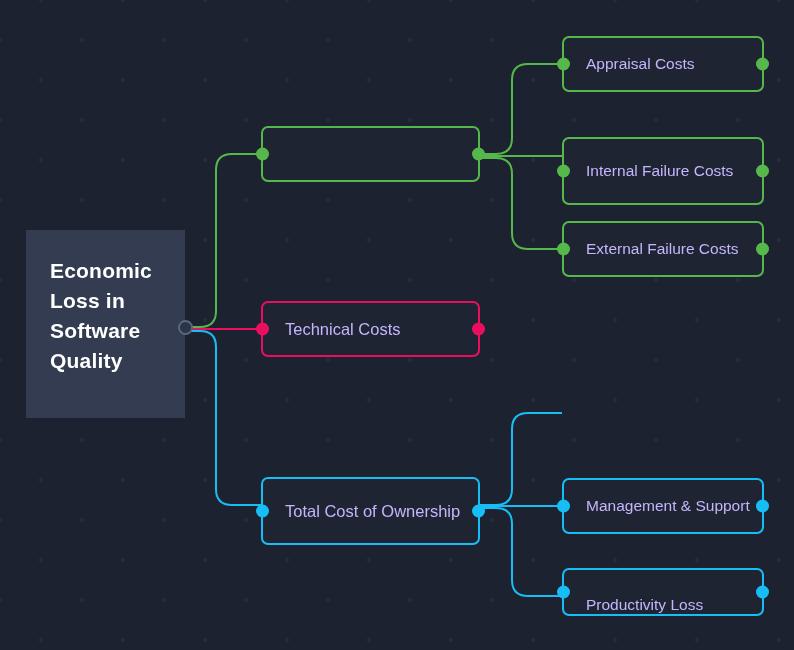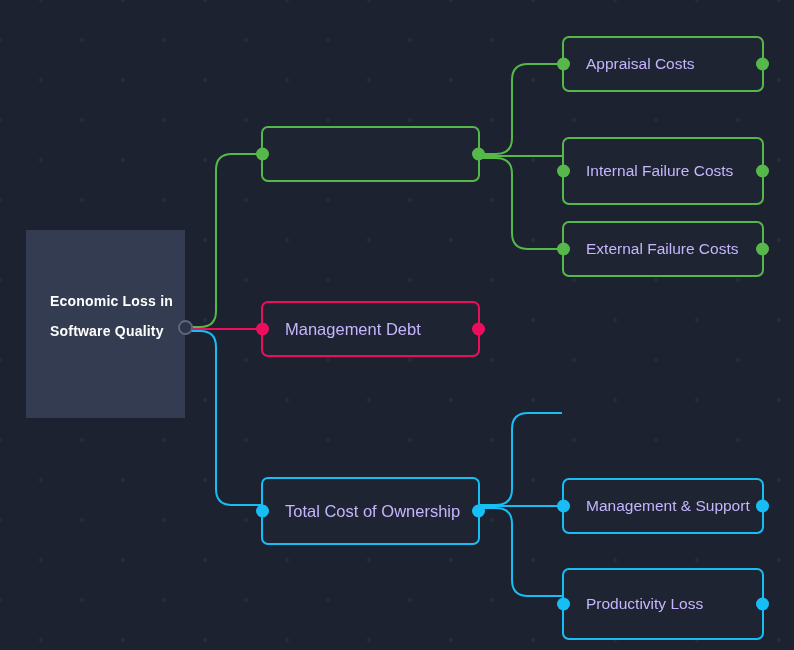--- a/index.html
+++ b/index.html
@@ -31,21 +31,21 @@
   }
   .node {
     position: absolute;
     box-sizing: border-box;
     display: flex;
     align-items: center;
   }
   .node-root {
     background: #333c50;
     color: #ffffff;
-    font-size: 14px;
+    font-size: 21px;
     font-weight: bold;
     line-height: 30px;
     padding: 0 0 16px 24px;
     letter-spacing: 0.2px;
   }
   .node-box {
     border-radius: 7px;
     border-width: 2px;
     border-style: solid;
     background: #1e2431;
@@ -132,36 +132,36 @@
   </div>
 
   <div class="node node-box branch-green" style="left:562px; top:221px; width:202px; height:56px;">
     <span class="port left port-green"></span>
     <span class="node-label">External Failure Costs</span>
     <span class="port right port-green"></span>
   </div>
 
   <div class="node node-box big branch-pink" style="left:261px; top:301px; width:219px; height:56px;">
     <span class="port left port-pink"></span>
-    <span class="node-label">Management Debt</span>
+    <span class="node-label">Technical Costs</span>
     <span class="port right port-pink"></span>
   </div>
 
   <div class="node node-box big branch-cyan" style="left:261px; top:477px; width:219px; height:68px;">
     <span class="port left port-cyan"></span>
     <span class="node-label">Total Cost of Ownership</span>
     <span class="port right port-cyan"></span>
   </div>
 
 
   <div class="node node-box branch-cyan" style="left:562px; top:478px; width:202px; height:56px;">
     <span class="port left port-cyan"></span>
     <span class="node-label">Management &amp; Support</span>
     <span class="port right port-cyan"></span>
   </div>
 
-  <div class="node node-box branch-cyan" style="left:562px; top:568px; width:202px; height:72px;">
+  <div class="node node-box branch-cyan" style="left:562px; top:568px; width:202px; height:48px;align-items:flex-end;">
     <span class="port left port-cyan"></span>
     <span class="node-label">Productivity Loss</span>
     <span class="port right port-cyan"></span>
   </div>
 
 </div>
 
 </body></html>

